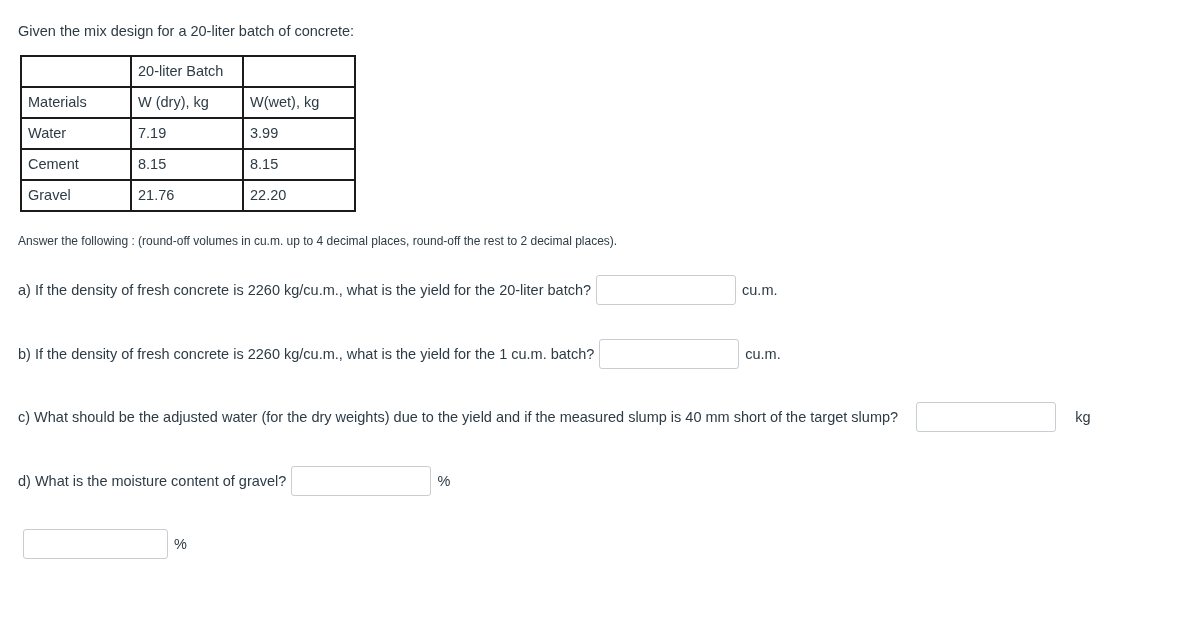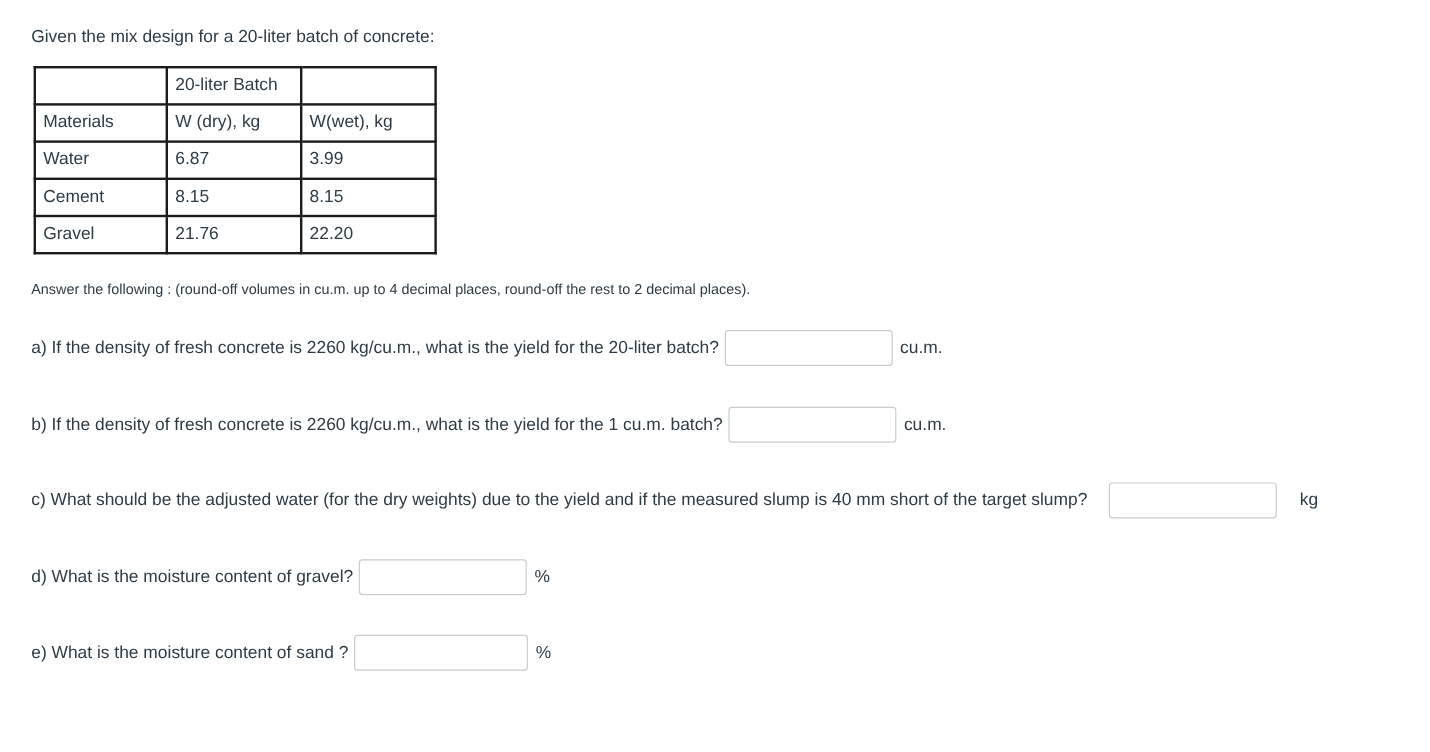--- a/index.html
+++ b/index.html
@@ -10,21 +10,21 @@
   body {
     width: 1192px;
     height: 627px;
     font-family: "Liberation Sans", sans-serif;
     color: #2d3b45;
     font-size: 14.5px;
     overflow: hidden;
     position: relative;
   }
   .page {
-    padding: 22px 0 0 26px;
+    padding: 22px 0 0 18px;
     box-sizing: border-box;
   }
   .intro {
     font-size: 14.5px;
     color: #2d3b45;
     line-height: 1.3;
     margin: 0 0 14px 0;
   }
   table.mix {
     border-collapse: collapse;
@@ -108,21 +108,21 @@
         <td>20-liter Batch</td>
         <td></td>
       </tr>
       <tr>
         <td>Materials</td>
         <td>W (dry), kg</td>
         <td>W(wet), kg</td>
       </tr>
       <tr>
         <td>Water</td>
-        <td>6.87</td>
+        <td>7.19</td>
         <td>3.99</td>
       </tr>
       <tr>
         <td>Cement</td>
         <td>8.15</td>
         <td>8.15</td>
       </tr>
       <tr>
         <td>Gravel</td>
         <td>21.76</td>
@@ -151,18 +151,17 @@
     <span class="unit">kg</span>
   </div>
 
   <div class="qrow q-d">
     <span class="qtext">d) What is the moisture content of gravel?</span>
     <input class="ansbox w-140" type="text" value="" style="">
     <span class="unit">%</span>
   </div>
 
   <div class="qrow q-e">
-    <span class="qtext">e) What is the moisture content of sand ?</span>
     <input class="ansbox w-145" type="text" value="" style="">
     <span class="unit">%</span>
   </div>
 
 </div>
 
 </body></html>

